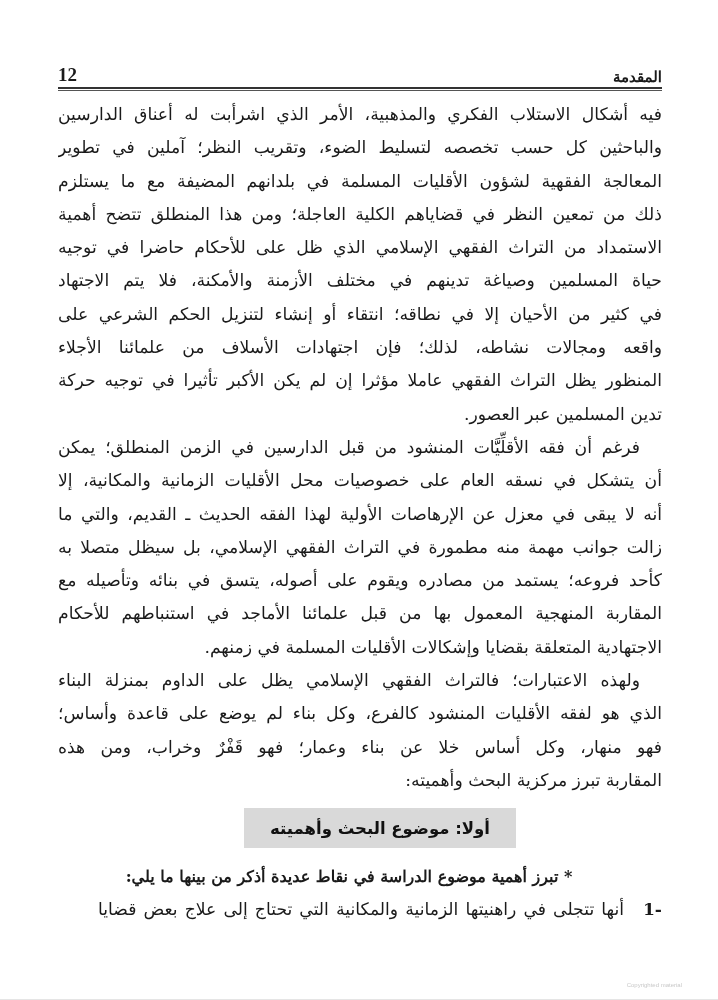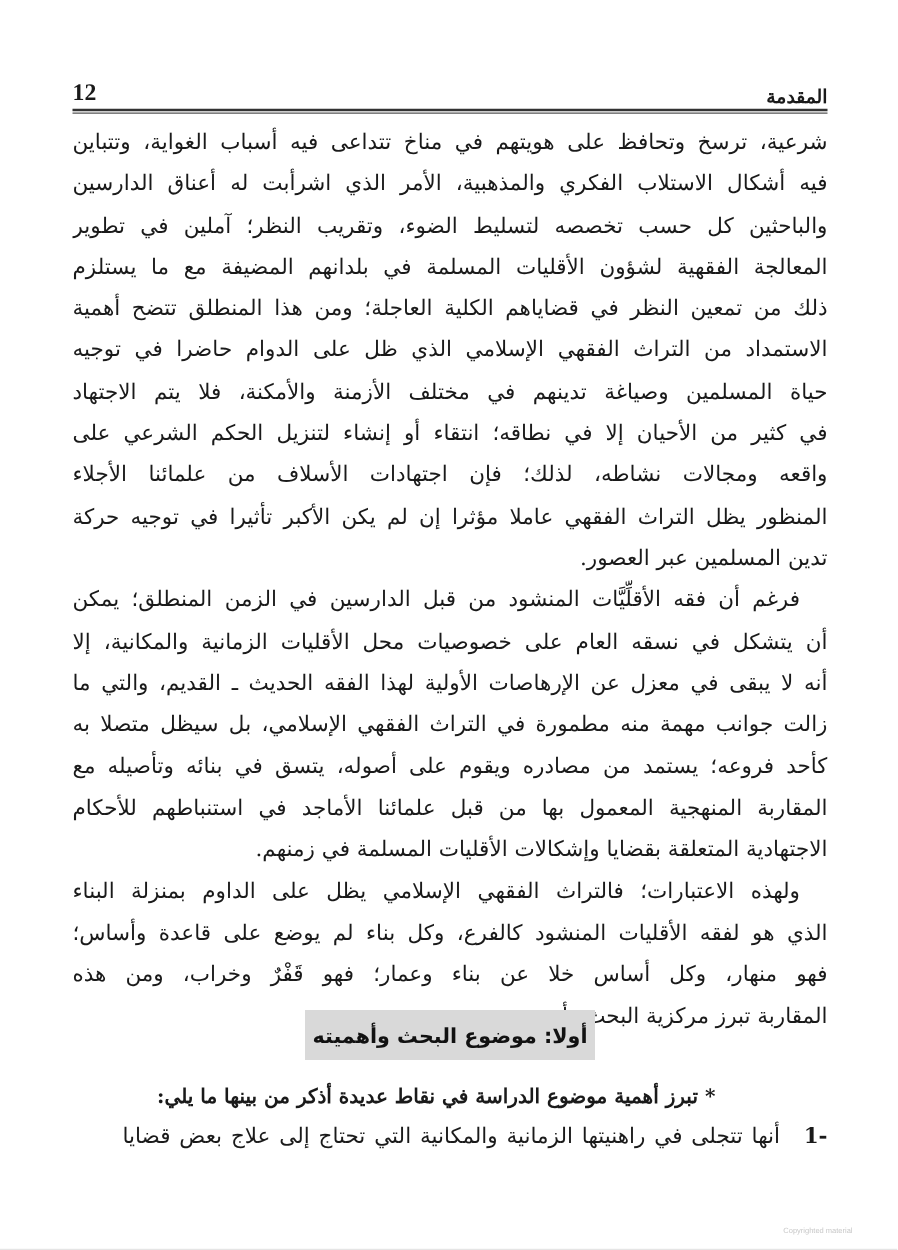--- a/index.html
+++ b/index.html
@@ -76,21 +76,21 @@
     .para .line.last {
       text-align-last: right;
     }
     .para.indent .line.first {
       padding-right: 22px;
     }
     .section-heading-wrap {
       position: absolute;
       top: 808px;
       left: 186px;
-      width: 232px;
+      width: 272px;
       height: 40px;
       background: #d9d9d9;
       display: flex;
       align-items: center;
       justify-content: center;
       direction: rtl;
     }
     .section-heading {
       font-family: "DejaVu Sans", sans-serif;
       font-weight: bold;
@@ -160,26 +160,25 @@
 
   <div class="running-header">
     <span class="chapter-title">المقدمة</span>
     <span class="page-number">12</span>
   </div>
   <div class="header-rule"></div>
 
   <div class="body-text">
 
     <p class="para">
-      <span class="line first">شرعية، ترسخ وتحافظ على هويتهم في مناخ تتداعى فيه أسباب الغواية، وتتباين</span>
       <span class="line">فيه أشكال الاستلاب الفكري والمذهبية، الأمر الذي اشرأبت له أعناق الدارسين</span>
       <span class="line">والباحثين كل حسب تخصصه لتسليط الضوء، وتقريب النظر؛ آملين في تطوير</span>
       <span class="line">المعالجة الفقهية لشؤون الأقليات المسلمة في بلدانهم المضيفة مع ما يستلزم</span>
       <span class="line">ذلك من تمعين النظر في قضاياهم الكلية العاجلة؛ ومن هذا المنطلق تتضح أهمية</span>
-      <span class="line">الاستمداد من التراث الفقهي الإسلامي الذي ظل على الدوام حاضرا في توجيه</span>
+      <span class="line">الاستمداد من التراث الفقهي الإسلامي الذي ظل على للأحكام حاضرا في توجيه</span>
       <span class="line">حياة المسلمين وصياغة تدينهم في مختلف الأزمنة والأمكنة، فلا يتم الاجتهاد</span>
       <span class="line">في كثير من الأحيان إلا في نطاقه؛ انتقاء أو إنشاء لتنزيل الحكم الشرعي على</span>
       <span class="line">واقعه ومجالات نشاطه، لذلك؛ فإن اجتهادات الأسلاف من علمائنا الأجلاء</span>
       <span class="line">المنظور يظل التراث الفقهي عاملا مؤثرا إن لم يكن الأكبر تأثيرا في توجيه حركة</span>
       <span class="line last">تدين المسلمين عبر العصور.</span>
     </p>
 
     <p class="para indent">
       <span class="line first">فرغم أن فقه الأقلِّيَّات المنشود من قبل الدارسين في الزمن المنطلق؛ يمكن</span>
       <span class="line">أن يتشكل في نسقه العام على خصوصيات محل الأقليات الزمانية والمكانية، إلا</span>

